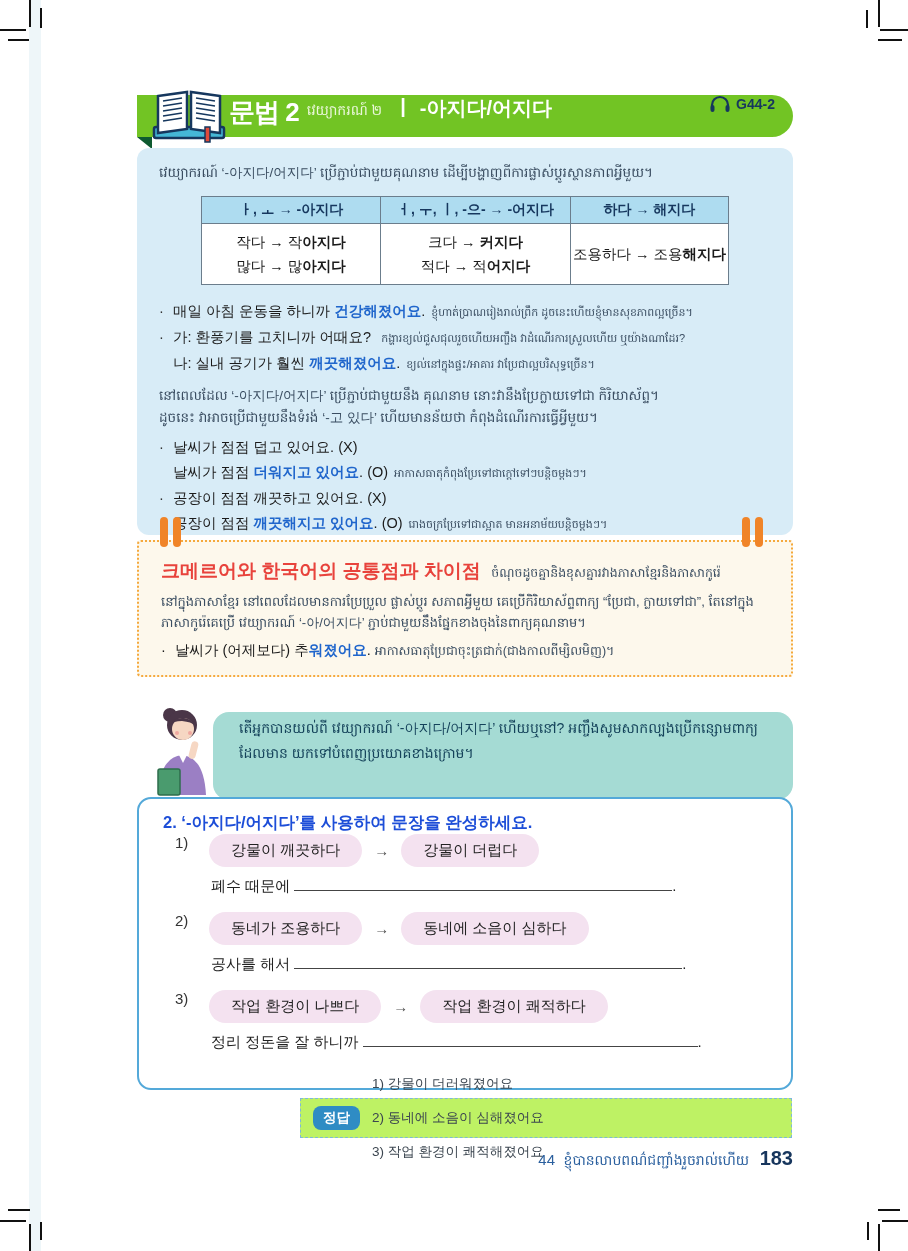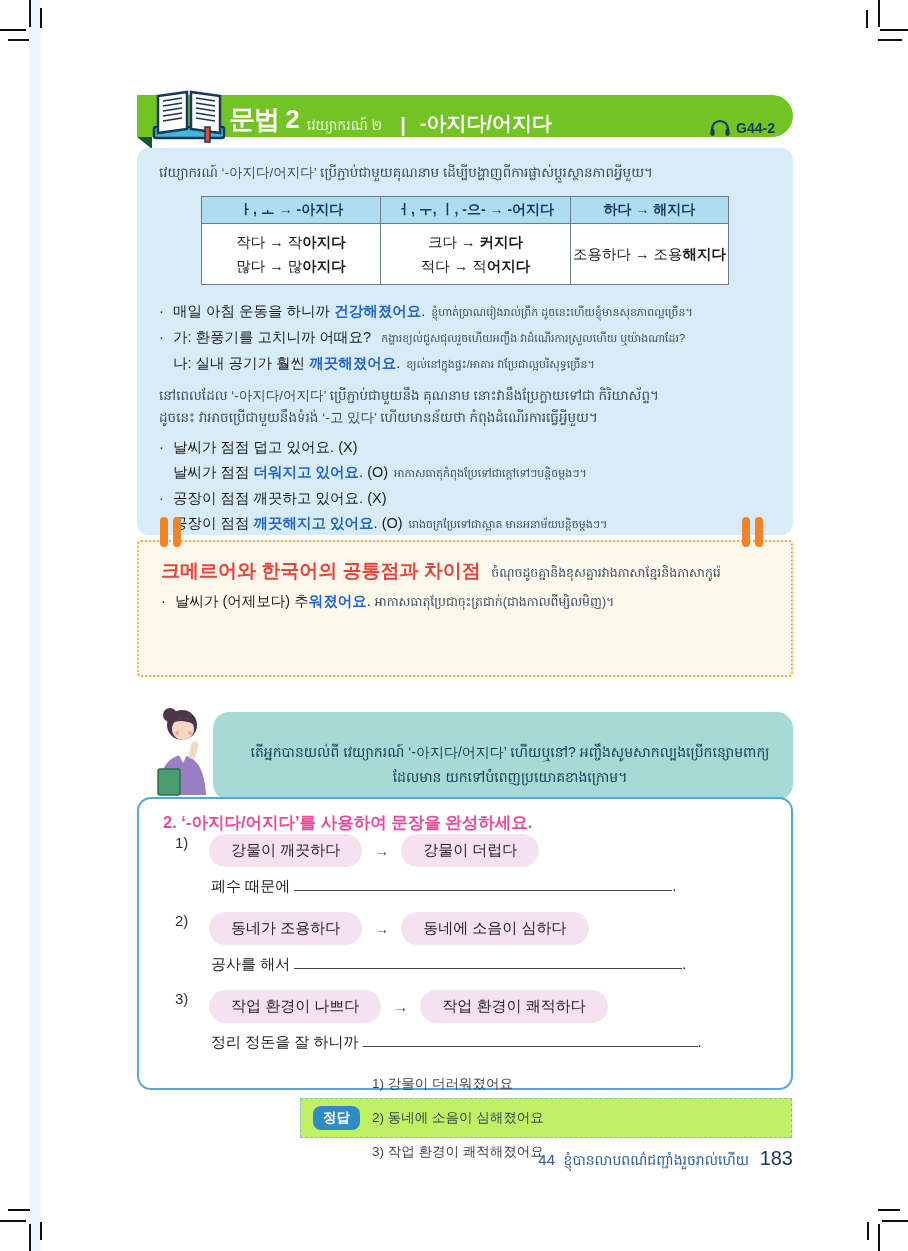--- a/index.html
+++ b/index.html
@@ -3,21 +3,21 @@
 <meta charset="utf-8">
 <style>
   html,body{margin:0;padding:0;}
   body{width:908px;height:1251px;position:relative;background:#ffffff;
        font-family:"Liberation Sans","DejaVu Sans",sans-serif;color:#1b1b1b;overflow:hidden;}
   
   .cm{position:absolute;background:#111;}
   .bleed{position:absolute;left:29px;top:0;width:12px;height:1251px;background:#eef6f9;}
   
   .header-bar{position:absolute;left:137px;top:95px;width:656px;height:42px;background:#72c424;
-              border-radius:0 21px 21px 0;display:flex;align-items:flex-end;}
+              border-radius:0 21px 21px 0;display:flex;align-items:flex-start;}
   .fold{position:absolute;left:137px;top:137px;width:15px;height:12px;background:#0e5a30;
         clip-path:polygon(0 0,100% 0,100% 100%);}
   .book-icon{position:absolute;left:11px;top:-8px;}
   .hdr-ko{margin-left:92px;color:#fff;font-size:26px;font-weight:bold;letter-spacing:-1px;}
   .hdr-km{color:#eaf7da;font-size:14px;margin-left:8px;margin-top:6px;}
   .hdr-sep{color:#fff;font-size:20px;margin:0 14px 0 18px;font-weight:bold;}
   .hdr-point{color:#fff;font-size:20px;font-weight:bold;}
   .audio{margin-left:auto;margin-right:18px;display:flex;align-items:center;gap:5px;}
   .audio-label{color:#16375e;font-size:14px;font-weight:bold;}
   
@@ -42,44 +42,44 @@
   .qpair span{width:8px;height:30px;background:#f08428;border-radius:4px;display:block;}
   
   .compare-box{position:absolute;left:137px;top:540px;width:656px;height:137px;background:#fdf8ec;
                border:2px dotted #f5a93d;border-radius:4px;padding:16px 22px;box-sizing:border-box;}
   .cmp-title-ko{color:#e8433c;font-size:19px;font-weight:bold;}
   .cmp-title-km{color:#3a4d61;font-size:12.5px;margin-left:6px;}
   .cmp-body{font-size:13px;line-height:21px;margin-top:7px;}
   .cmp-ex{font-size:14.5px;margin-top:8px;display:flex;align-items:baseline;}
   
   .bubble{position:absolute;left:213px;top:712px;width:580px;height:88px;background:#a5dbd4;
-          border-radius:16px;padding:28px 12px 0 26px;box-sizing:border-box;text-align:center;}
+          border-radius:16px;padding:4px 12px 0 26px;box-sizing:border-box;}
   .bubble-text{color:#14425a;font-size:14px;line-height:25px;}
   .teacher{position:absolute;left:146px;top:703px;}
   
   .exercise-box{position:absolute;left:137px;top:797px;width:656px;height:293px;background:#fff;
                 border:2px solid #54a9d9;border-radius:14px;padding:13px 24px;box-sizing:border-box;overflow:hidden;}
-  .q-title{font-size:16.5px;font-weight:bold;color:#ec4899;}
+  .q-title{font-size:16.5px;font-weight:bold;color:#1d4ed8;}
   .q-sub{font-size:13px;color:#7a8794;margin:3px 0 12px 14px;}
   .item-row{display:flex;align-items:center;gap:12px;margin:0 0 10px 12px;}
   .item-num{font-size:15px;color:#333;width:22px;align-self:flex-start;}
   .pill{background:#f4e2f0;border-radius:17px;padding:7px 22px;font-size:15px;color:#222;}
   .arrow{color:#555;font-size:15px;}
   .prompt{margin:0 0 16px 48px;font-size:15px;color:#222;}
   .blank{display:inline-block;border-bottom:1.5px solid #444;height:13px;margin-left:4px;}
   
   .answer-box{position:absolute;left:300px;top:1098px;width:492px;height:40px;border:1.5px dashed #7fb8da;
               display:flex;align-items:center;gap:12px;padding:0 12px;box-sizing:border-box;background:#bef264;}
   .answer-badge{background:#2f8cc4;color:#fff;font-weight:bold;font-size:13.5px;border-radius:8px;padding:3px 10px;}
   .answer-text{font-size:13.5px;color:#3c4650;display:flex;gap:16px;flex-direction:column;}
   
   .footer{position:absolute;left:137px;top:1147px;width:656px;text-align:right;}
   .footer .unit-no{color:#2a5f9e;font-size:15px;}
   .footer .unit-title{color:#2a5f9e;font-size:14px;margin:0 6px 6px 4px;}
-  .footer .page-no{color:#17365d;font-size:20px;font-weight:normal;}
+  .footer .page-no{color:#17365d;font-size:20px;font-weight:bold;}
 </style>
 </head>
 <body>
 
 <div class="bleed"></div>
 <div>
   <div class="cm" style="left:29px;top:0;width:2px;height:27px;"></div>
   <div class="cm" style="left:40px;top:8px;width:2px;height:20px;"></div>
   <div class="cm" style="left:0;top:29px;width:26px;height:2px;"></div>
   <div class="cm" style="left:8px;top:39px;width:21px;height:2px;"></div>
@@ -200,20 +200,21 @@
 <div class="qpair" style="left:742px;">
     <span></span>
     <span></span>
   </div>
 
 <div class="compare-box">
   <div>
     <span class="cmp-title-ko">크메르어와 한국어의 공통점과 차이점</span>
     <span class="cmp-title-km">ចំណុចដូចគ្នានិងខុសគ្នារវាងភាសាខ្មែរនិងភាសាកូរ៉េ</span>
   </div>
+  <div class="cmp-body km">នៅក្នុងភាសាខ្មែរ នៅពេលដែលមានការប្រែប្រួល ផ្លាស់ប្ដូរ សភាពអ្វីមួយ គេប្រើកិរិយាស័ព្ទពាក្យ “ប្រែជា, ក្លាយទៅជា”, តែនៅក្នុងភាសាកូរ៉េគេប្រើ វេយ្យាករណ៍ ‘-아/어지다’ ភ្ជាប់ជាមួយនឹងផ្នែកខាងចុងនៃពាក្យគុណនាម។</div>
   <div class="cmp-ex">
     <span class="bullet" style="width:14px;">·</span>
     <span><span>날씨가 (어제보다) 추</span><span class="hl">워졌어요</span><span>.</span>
     <span class="km" style="font-size:12.5px;">អាកាសធាតុប្រែជាចុះត្រជាក់(ជាងកាលពីម្សិលមិញ)។</span></span>
   </div>
 </div>
 
 <span class="teacher">
   <svg width="72" height="94" viewBox="0 0 72 94">
     <circle cx="24" cy="12" r="7" fill="#4a3648"></circle>

